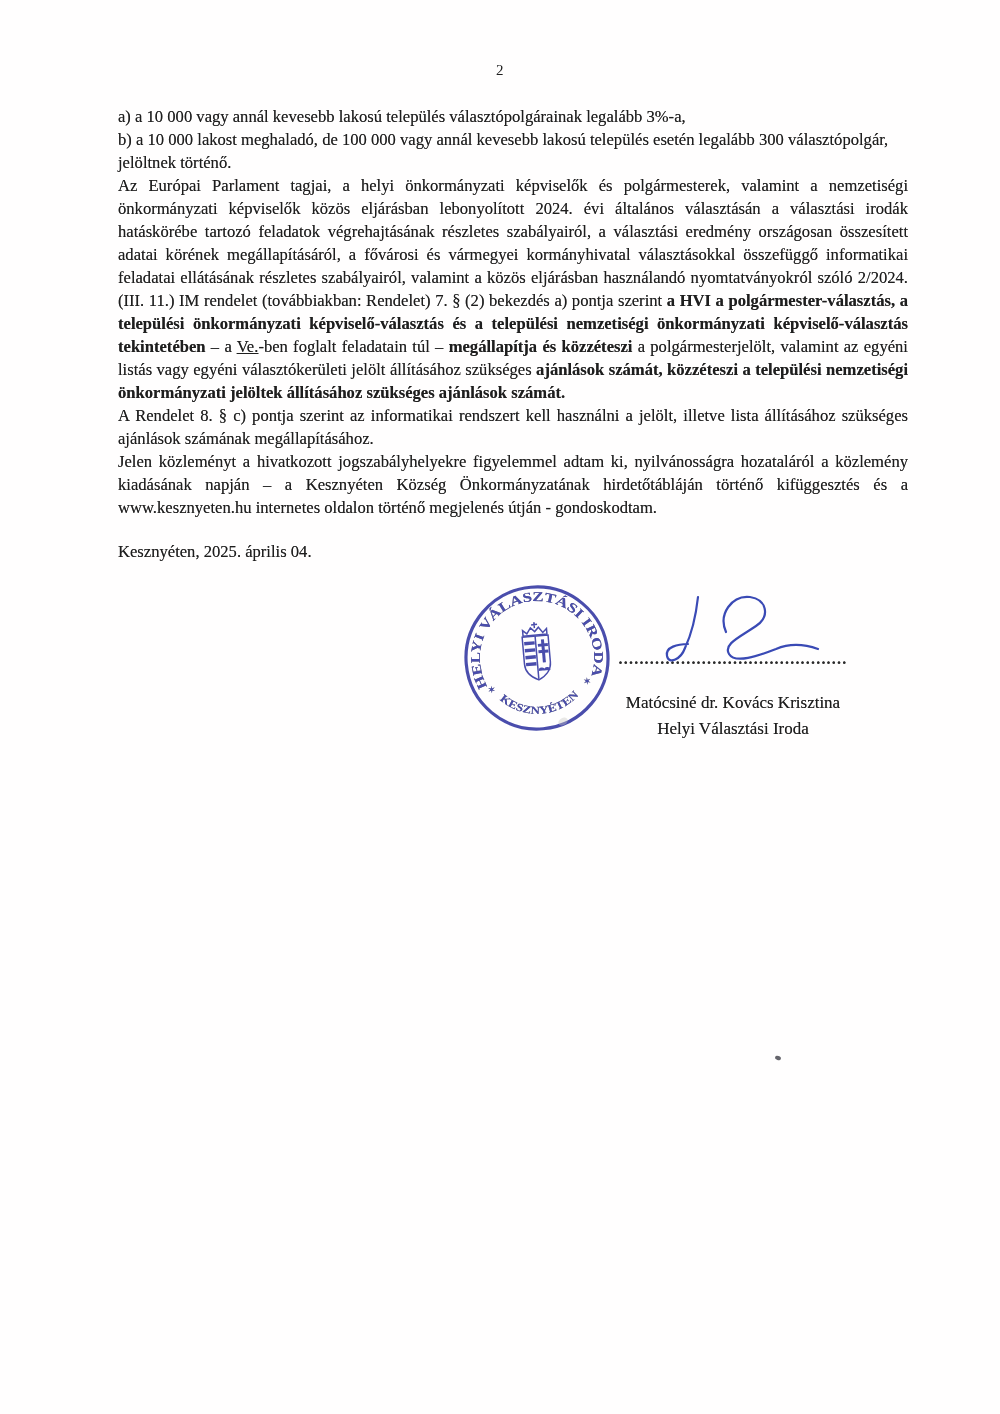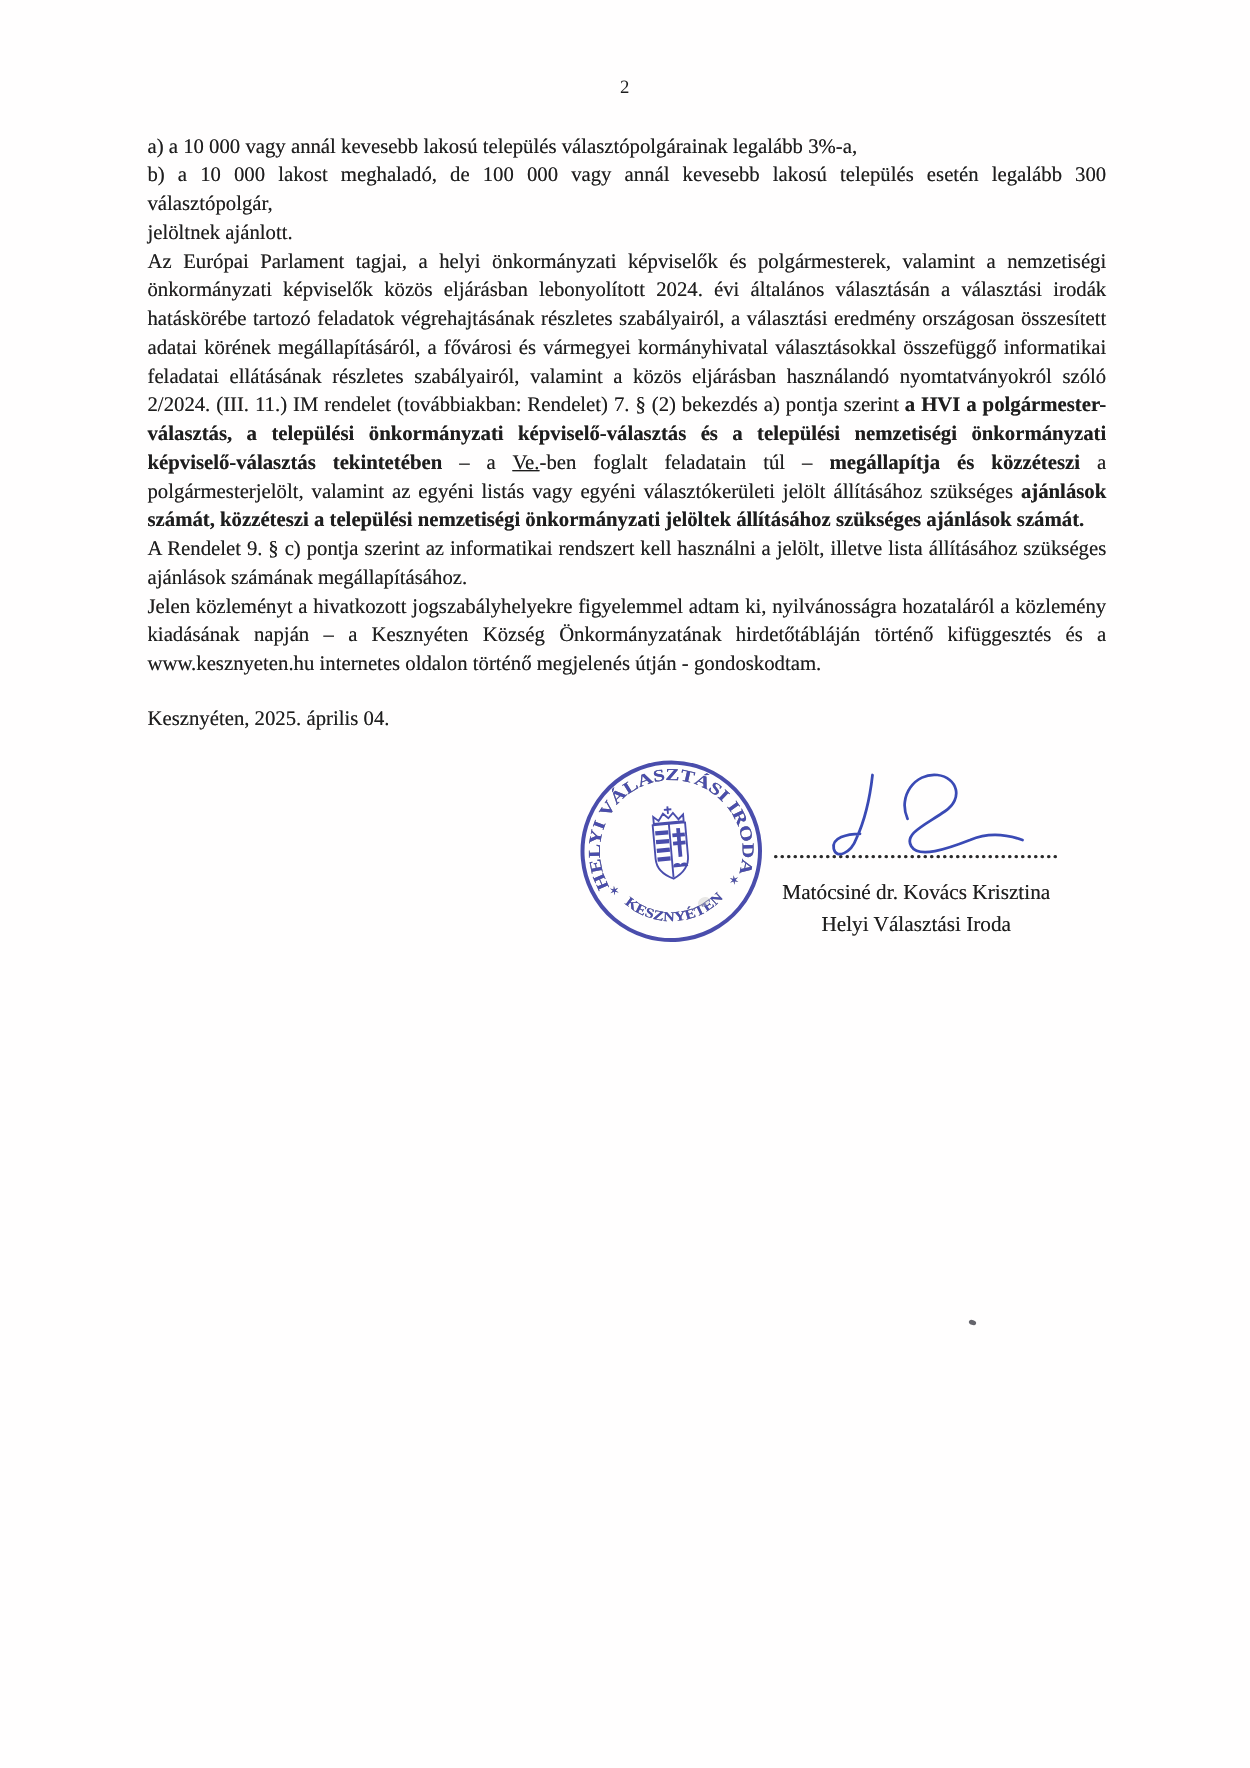--- a/index.html
+++ b/index.html
@@ -12,21 +12,21 @@
     overflow:hidden;
     box-sizing:border-box;
   }
   .page-number{
     padding-top:62px;
     text-align:center;
     font-size:15px;
     letter-spacing:.5px;
   }
   .content{
-    padding:26px 115px 0 118px;
+    padding:26px 92px 0 118px;
     font-size:16.6px;
     line-height:23px;
     text-align:justify;
     text-shadow:0 0 .45px rgba(20,20,20,.6);
   }
   .content p{margin:0;}
   .list-block p{margin:0;}
   .para{margin-top:23px;}
   .b{font-weight:bold;}
   .u{text-decoration:underline;}
@@ -56,45 +56,45 @@
     pointer-events:none;
   }
   .dotted-line{
     margin-top:64px;
     font-size:16px;
     letter-spacing:1.2px;
     color:#2a2a2a;
     white-space:nowrap;
     font-weight:bold;
   }
-  .signer{line-height:25.5px;font-size:17px;margin-top:8px;}
+  .signer{line-height:25.5px;font-size:17px;margin-top:20px;}
   .artifact{
     position:absolute;border-radius:50%;
   }
   .artifact-1{left:775px;top:1056px;width:6px;height:4px;background:#4a4a52;opacity:.85;transform:rotate(20deg);}
   .artifact-2{left:558px;top:718px;width:10px;height:7px;background:#c9c9c2;opacity:.4;transform:rotate(-30deg);}
 </style>
 </head>
 <body>
 
 <div class="page">
 
   <div class="page-number">2</div>
 
   <div class="content">
 
     <div class="list-block">
       <p>a) a 10&nbsp;000 vagy annál kevesebb lakosú település választópolgárainak legalább 3%-a,</p>
       <p>b) a 10&nbsp;000 lakost meghaladó, de 100&nbsp;000 vagy annál kevesebb lakosú település esetén legalább 300 választópolgár,</p>
-      <p>jelöltnek ajánlott.</p>
+      <p>jelöltnek történő.</p>
     </div>
 
     <p class="para"><span>Az Európai Parlament tagjai, a helyi önkormányzati képviselők és polgármesterek, valamint a nemzetiségi önkormányzati képviselők közös eljárásban lebonyolított 2024. évi általános választásán a választási irodák hatáskörébe tartozó feladatok végrehajtásának részletes szabályairól, a választási eredmény országosan összesített adatai körének megállapításáról, a fővárosi és vármegyei kormányhivatal választásokkal összefüggő informatikai feladatai ellátásának részletes szabályairól, valamint a közös eljárásban használandó nyomtatványokról szóló 2/2024. (III. 11.) IM rendelet (továbbiakban: Rendelet) 7. § (2) bekezdés a) pontja szerint </span><span class="b">a HVI a polgármester-választás, a települési önkormányzati képviselő-választás és a települési nemzetiségi önkormányzati képviselő-választás tekintetében</span><span> – a </span><span class="u">Ve.</span><span>-ben foglalt feladatain túl – </span><span class="b">megállapítja és közzéteszi</span><span> a polgármesterjelölt, valamint az egyéni listás vagy egyéni választókerületi jelölt állításához szükséges </span><span class="b">ajánlások számát, közzéteszi a települési nemzetiségi önkormányzati jelöltek állításához szükséges ajánlások számát.</span></p>
 
-    <p class="para"><span>A Rendelet 9. § c) pontja szerint az informatikai rendszert kell használni a jelölt, illetve lista állításához szükséges ajánlások számának megállapításához.</span></p>
+    <p class="para"><span>A Rendelet 8. § c) pontja szerint az informatikai rendszert kell használni a jelölt, illetve lista állításához szükséges ajánlások számának megállapításához.</span></p>
 
     <p class="para"><span>Jelen közleményt a hivatkozott jogszabályhelyekre figyelemmel adtam ki, nyilvánosságra hozataláról a közlemény kiadásának napján – a Kesznyéten Község Önkormányzatának hirdetőtábláján történő kifüggesztés és a www.kesznyeten.hu internetes oldalon történő megjelenés útján - gondoskodtam.</span></p>
 
     <div class="date-line">Kesznyéten, 2025. április 04.</div>
 
     <div class="signature-area">
 
       <svg class="seal" viewBox="0 0 150 150">
         <g fill="none" stroke="#3b3fa6">
           <circle cx="75" cy="75" r="71" stroke-width="3.2"></circle>

